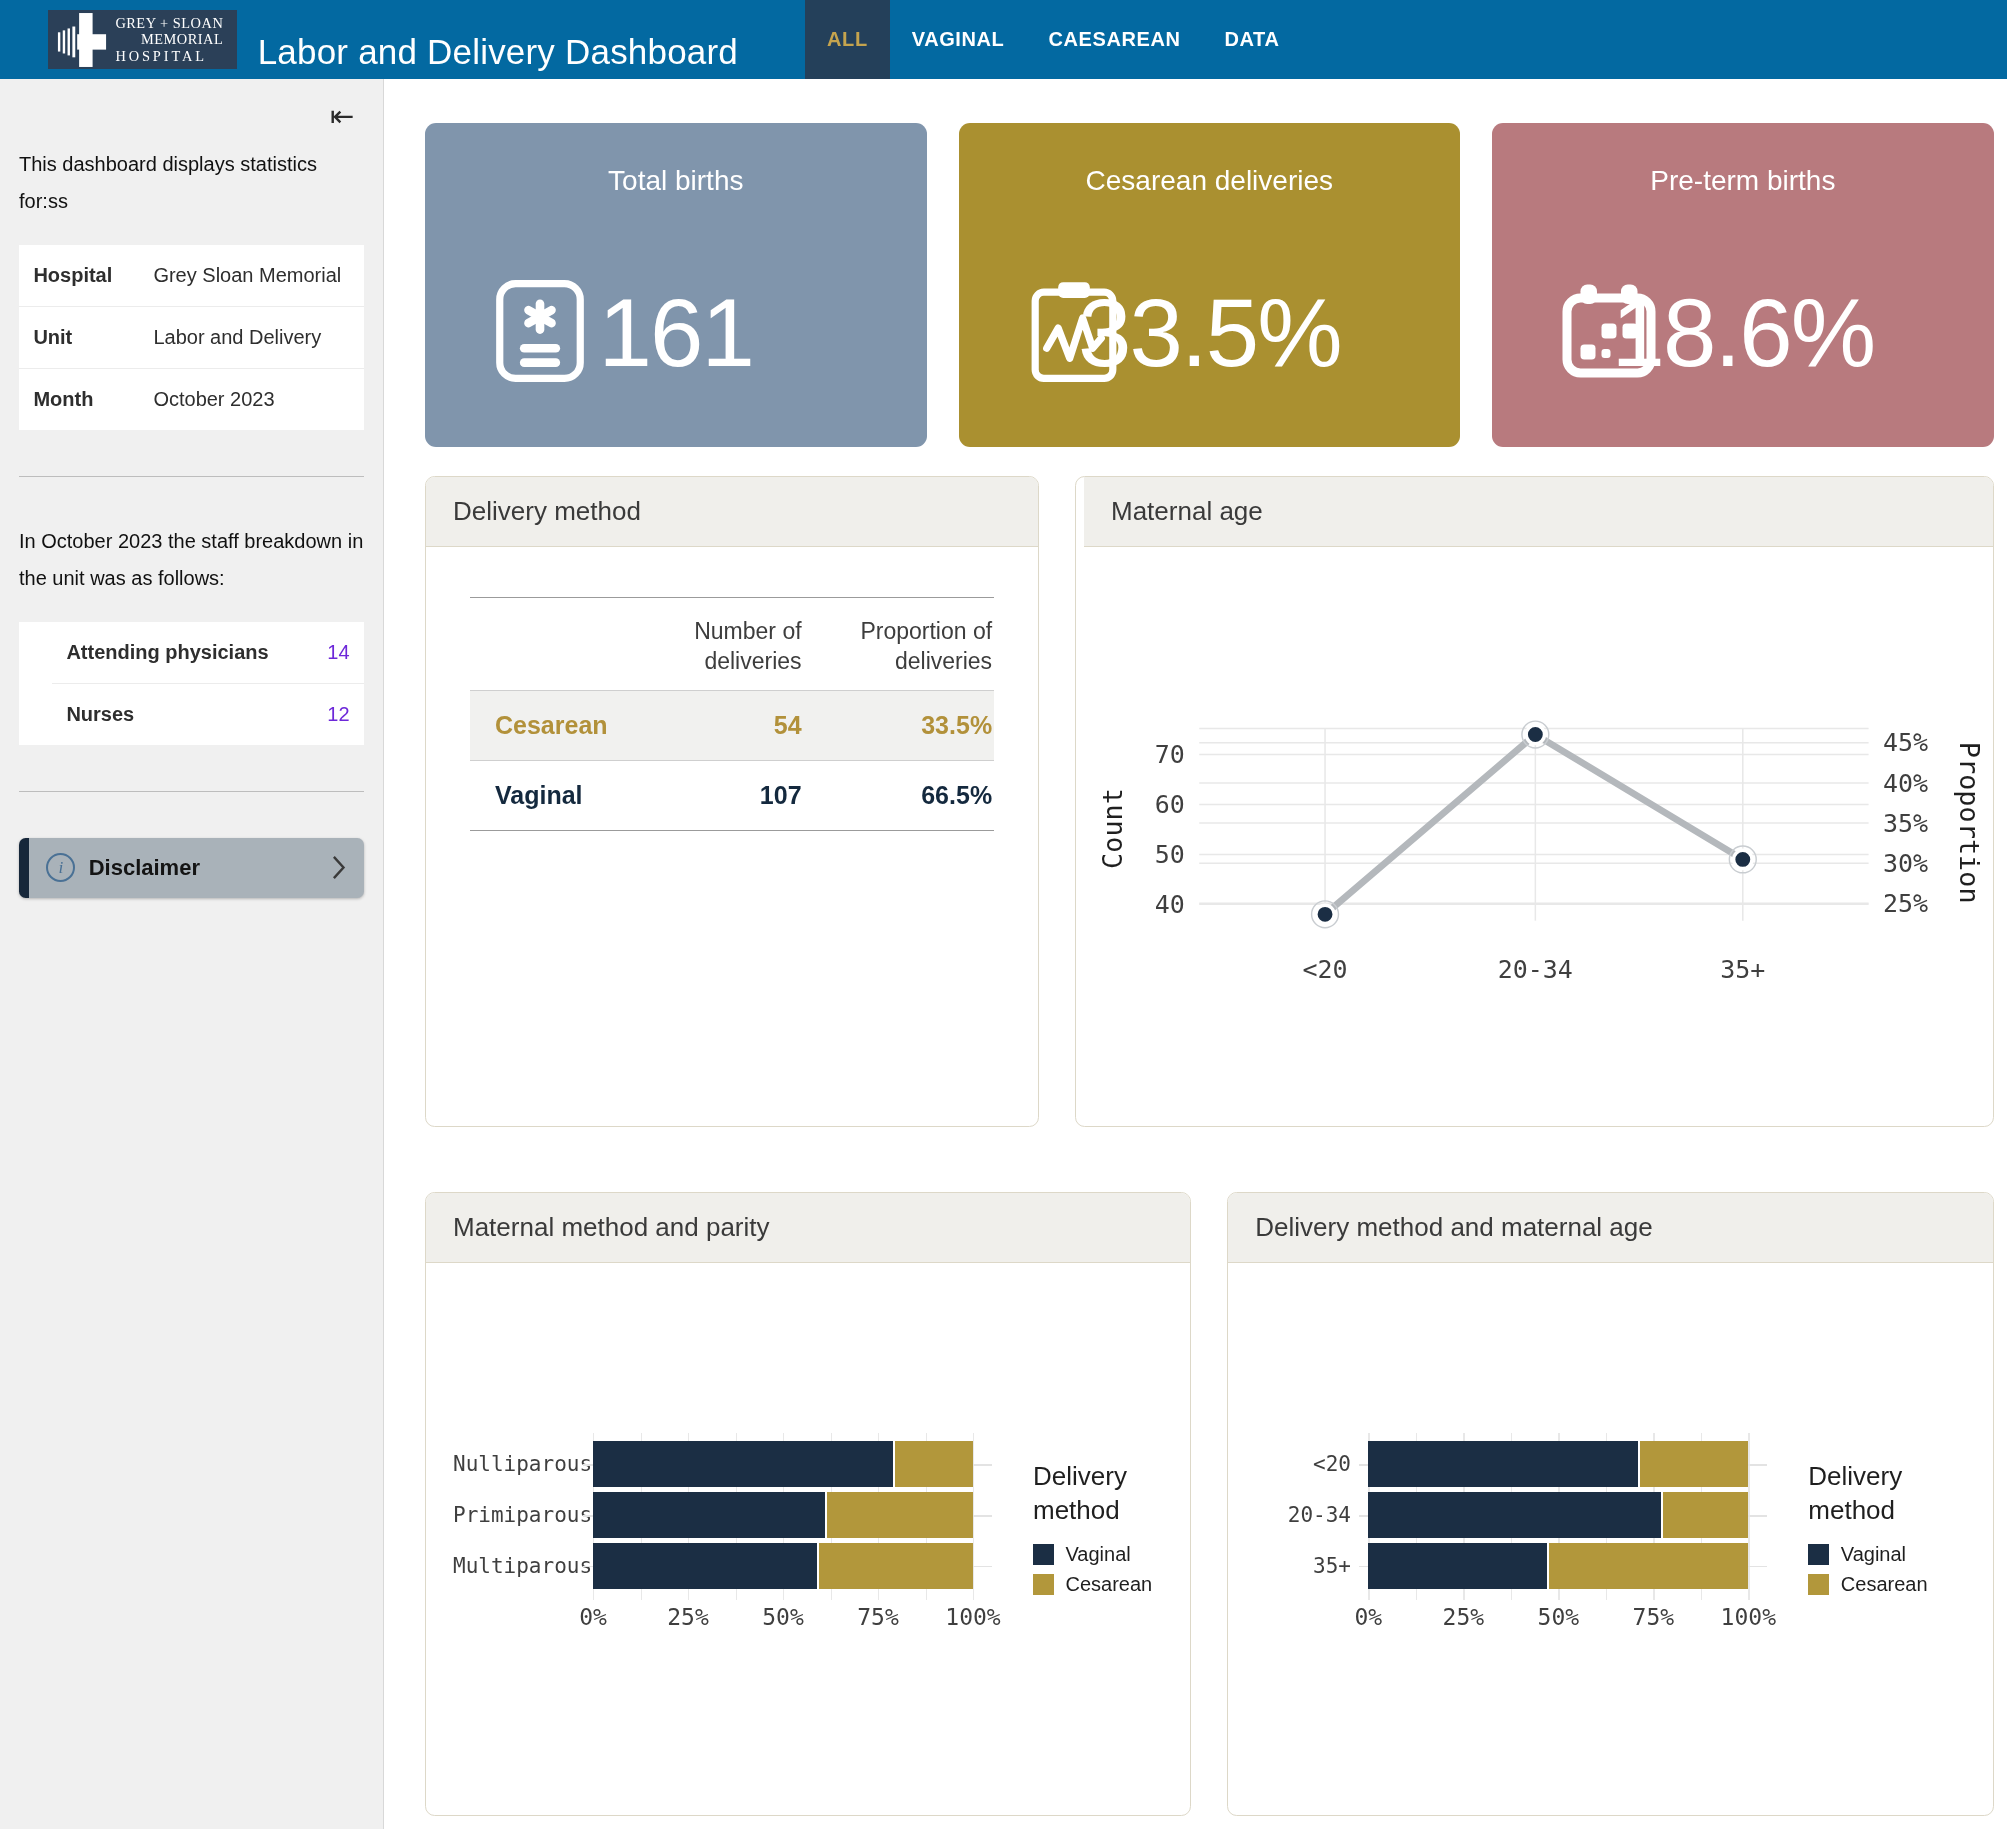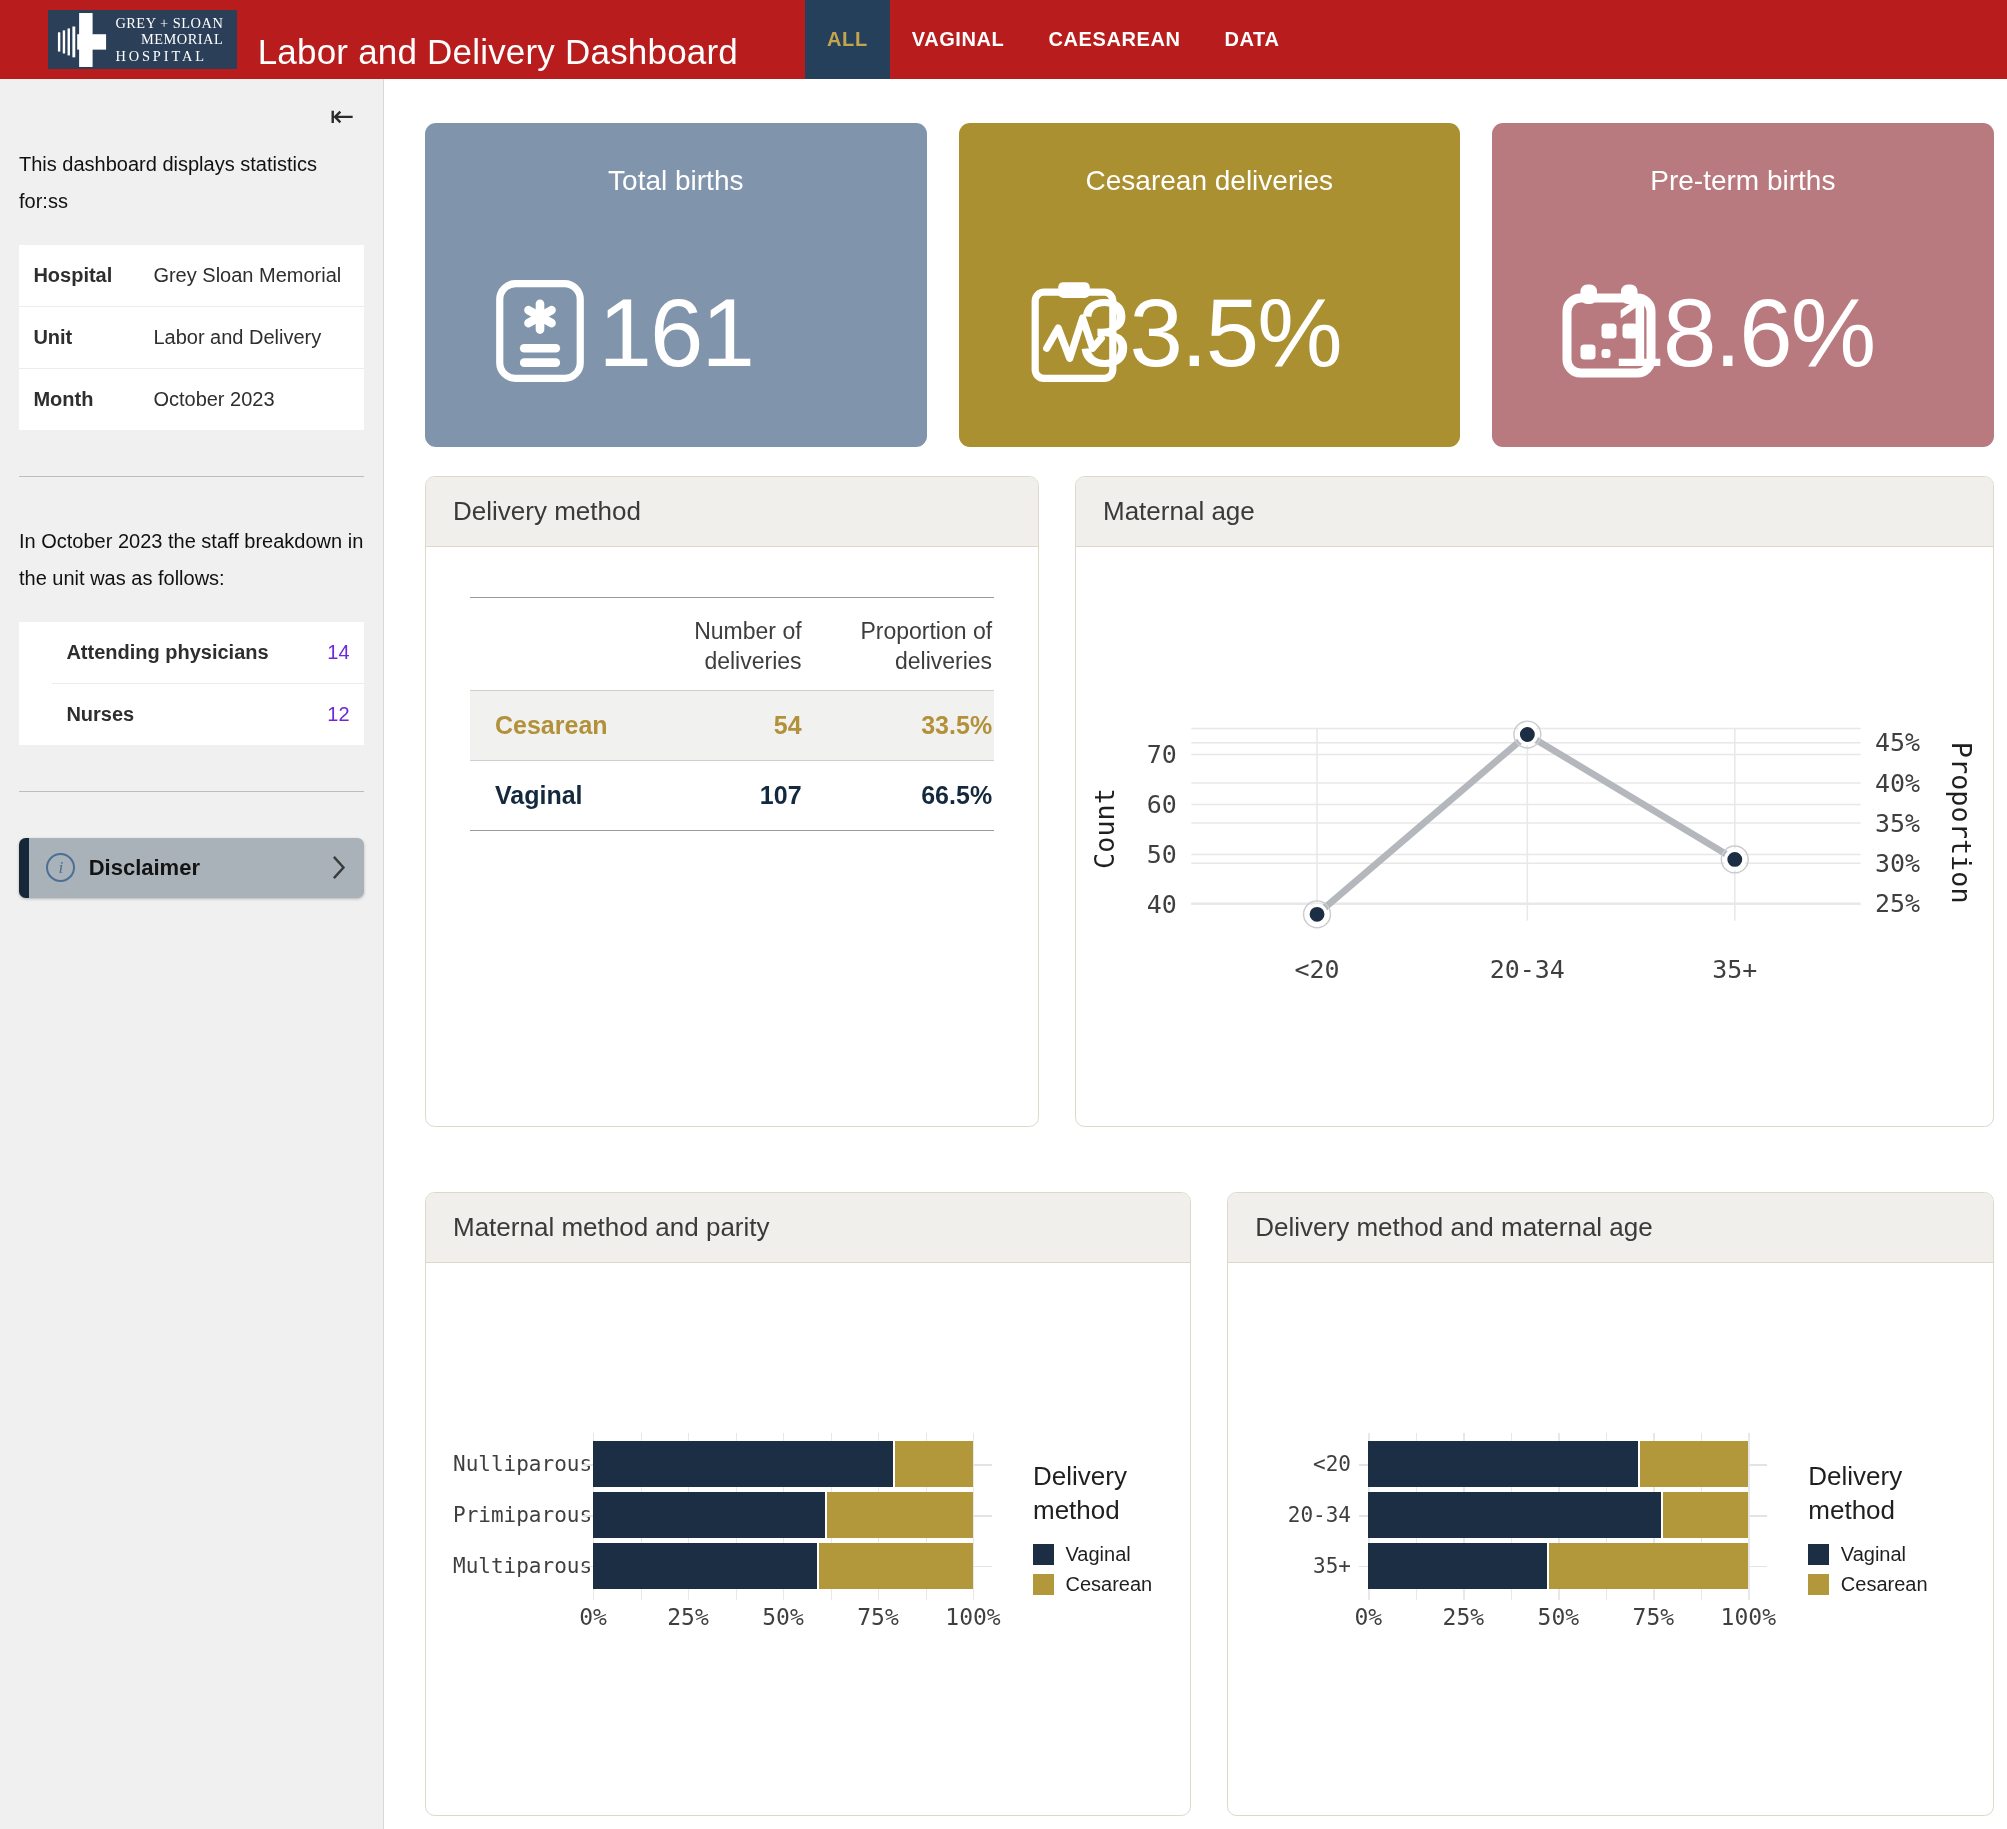--- a/index.html
+++ b/index.html
@@ -1,20 +1,20 @@
 <!DOCTYPE html>
 <html><head>
 <meta charset="utf-8">
 <style>
   html,body{margin:0;padding:0;width:2008px;height:1829px;overflow:hidden;
     font-family:"Liberation Sans",sans-serif;background:#fff;color:#1c1c1c;}
   .app{width:2008px;height:1829px;display:flex;flex-direction:column;}
 
   
-  .app-header{height:79px;flex:0 0 79px;background:#b91c1c;display:flex;align-items:stretch;}
+  .app-header{height:79px;flex:0 0 79px;background:#0369a1;display:flex;align-items:stretch;}
   .logo{margin:9.6px 0 9.6px 48px;background:#2b4058;display:flex;align-items:center;padding:3.8px 13.4px 3.8px 7.7px;}
   .logo svg{display:block;}
   .logo-text{margin-left:7.7px;color:#fff;font-family:"Liberation Serif",serif;text-align:left;line-height:1.12;}
   .logo-line1{font-size:14.4px;letter-spacing:0.5px;}
   .logo-line2{font-size:14.4px;letter-spacing:0.5px;text-align:right;}
   .logo-line3{font-size:14.4px;letter-spacing:2.9px;}
   .app-title{color:#fff;font-size:35px;font-weight:500;align-self:center;margin-left:21px;letter-spacing:0.2px;margin-top:25px;}
   .nav{display:flex;margin-left:67px;align-items:stretch;}
   .nav-tab{display:flex;align-items:center;padding:0 22px;color:#fff;font-size:20px;font-weight:700;
     letter-spacing:0.6px;cursor:pointer;}
@@ -57,21 +57,21 @@
   .kpi-body{position:absolute;left:0;right:0;top:96px;bottom:0;display:flex;align-items:center;justify-content:center;}
   .kpi-icon{position:absolute;left:69px;top:50%;transform:translateY(-50%);}
   .kpi-value{font-size:96px;font-weight:400;letter-spacing:-1.9px;}
 
   .panel-row{display:flex;gap:36px;margin-top:29px;}
   .panel-row.bottom{margin-top:65px;}
   .panel{border:1.9px solid #ddd8c8;border-radius:9.6px;background:#fff;box-sizing:border-box;overflow:hidden;}
   .panel-header{height:69px;background:#f0efeb;border-bottom:1.9px solid #ddd8c8;display:flex;align-items:center;
     padding:0 27px;font-size:26px;color:#3a3a3a;}
   .panel-delivery{flex:0 0 614px;height:651px;}
-  .panel-maternal{flex:1;height:651px;}
+  .panel-maternal{flex:1;height:651px;padding-left:8px;}
   .panel-parity,.panel-age{flex:1;height:624px;}
 
   
   .dm-table{margin:50px 44px 0;width:calc(100% - 88px);border-collapse:collapse;
     border-top:1.9px solid #9b9b9b;border-bottom:1.9px solid #9b9b9b;}
   .dm-table th{font-size:23px;font-weight:400;color:#3d3d3d;text-align:right;vertical-align:bottom;
     padding:19px 1.9px 13.4px 25px;line-height:1.3;}
   .dm-table th span{display:inline-block;max-width:159px;}
   .dm-table td{font-size:25px;font-weight:700;text-align:right;padding:20px 1.9px 20px 25px;}
   .dm-table td.rowname{text-align:left;}

